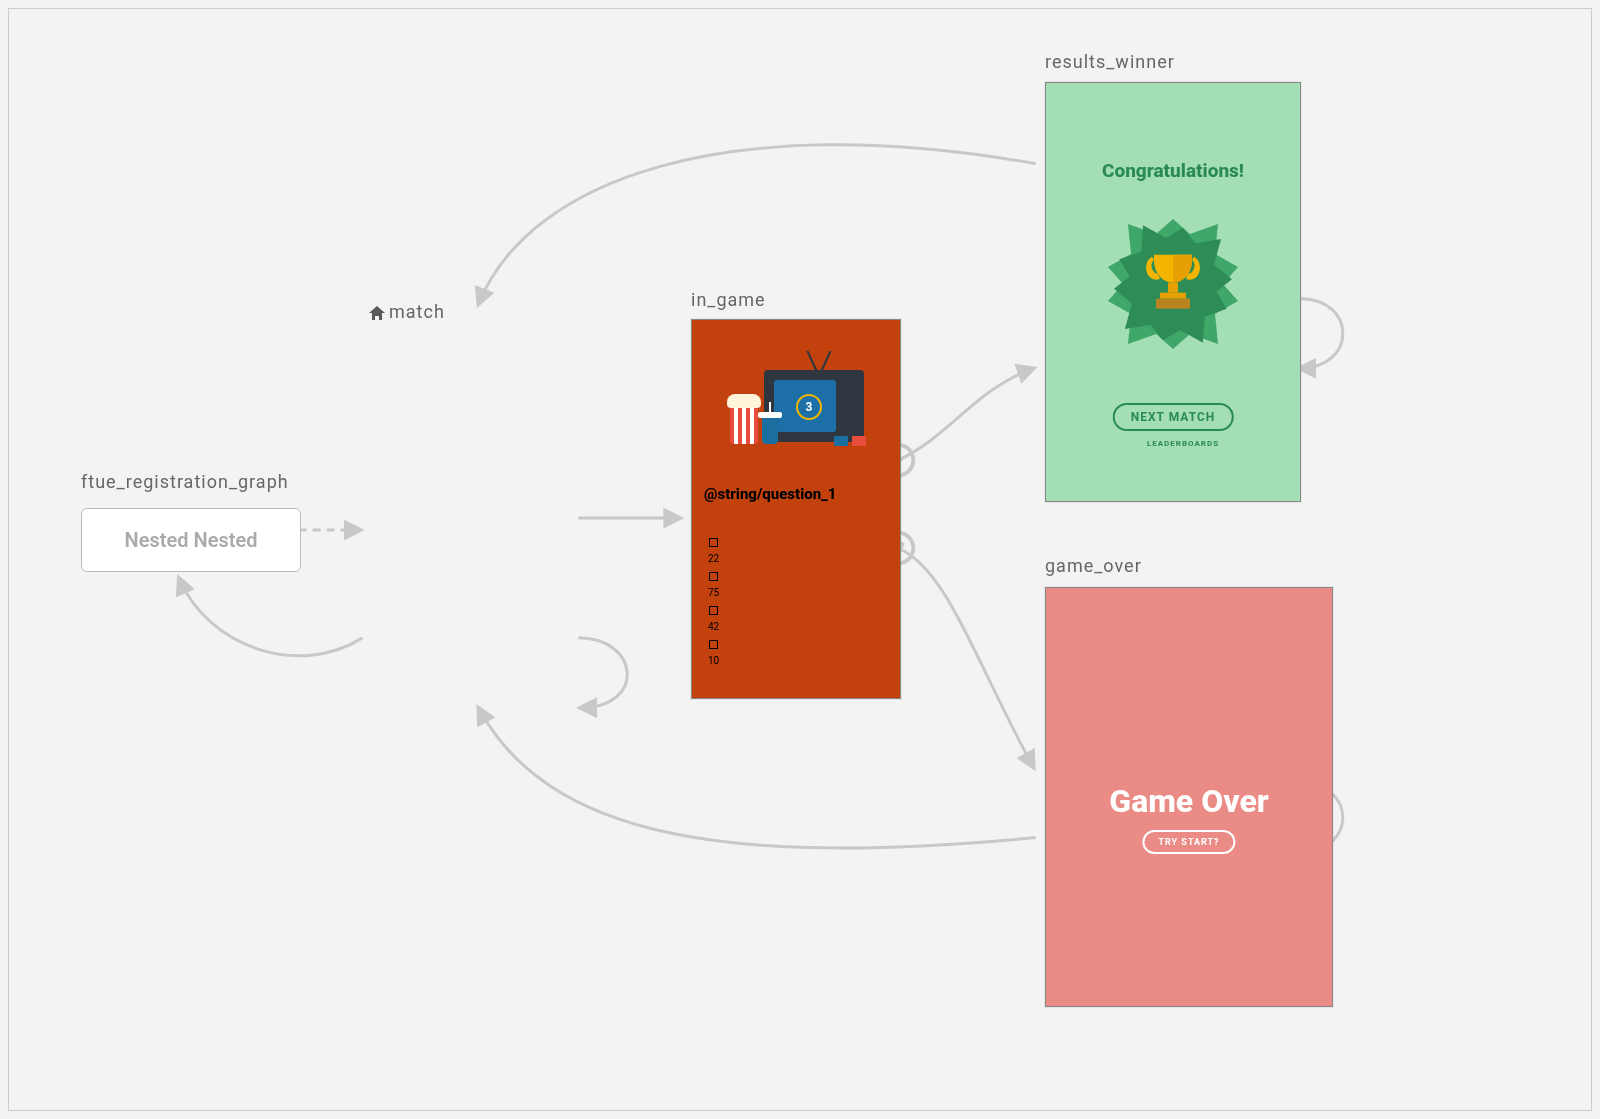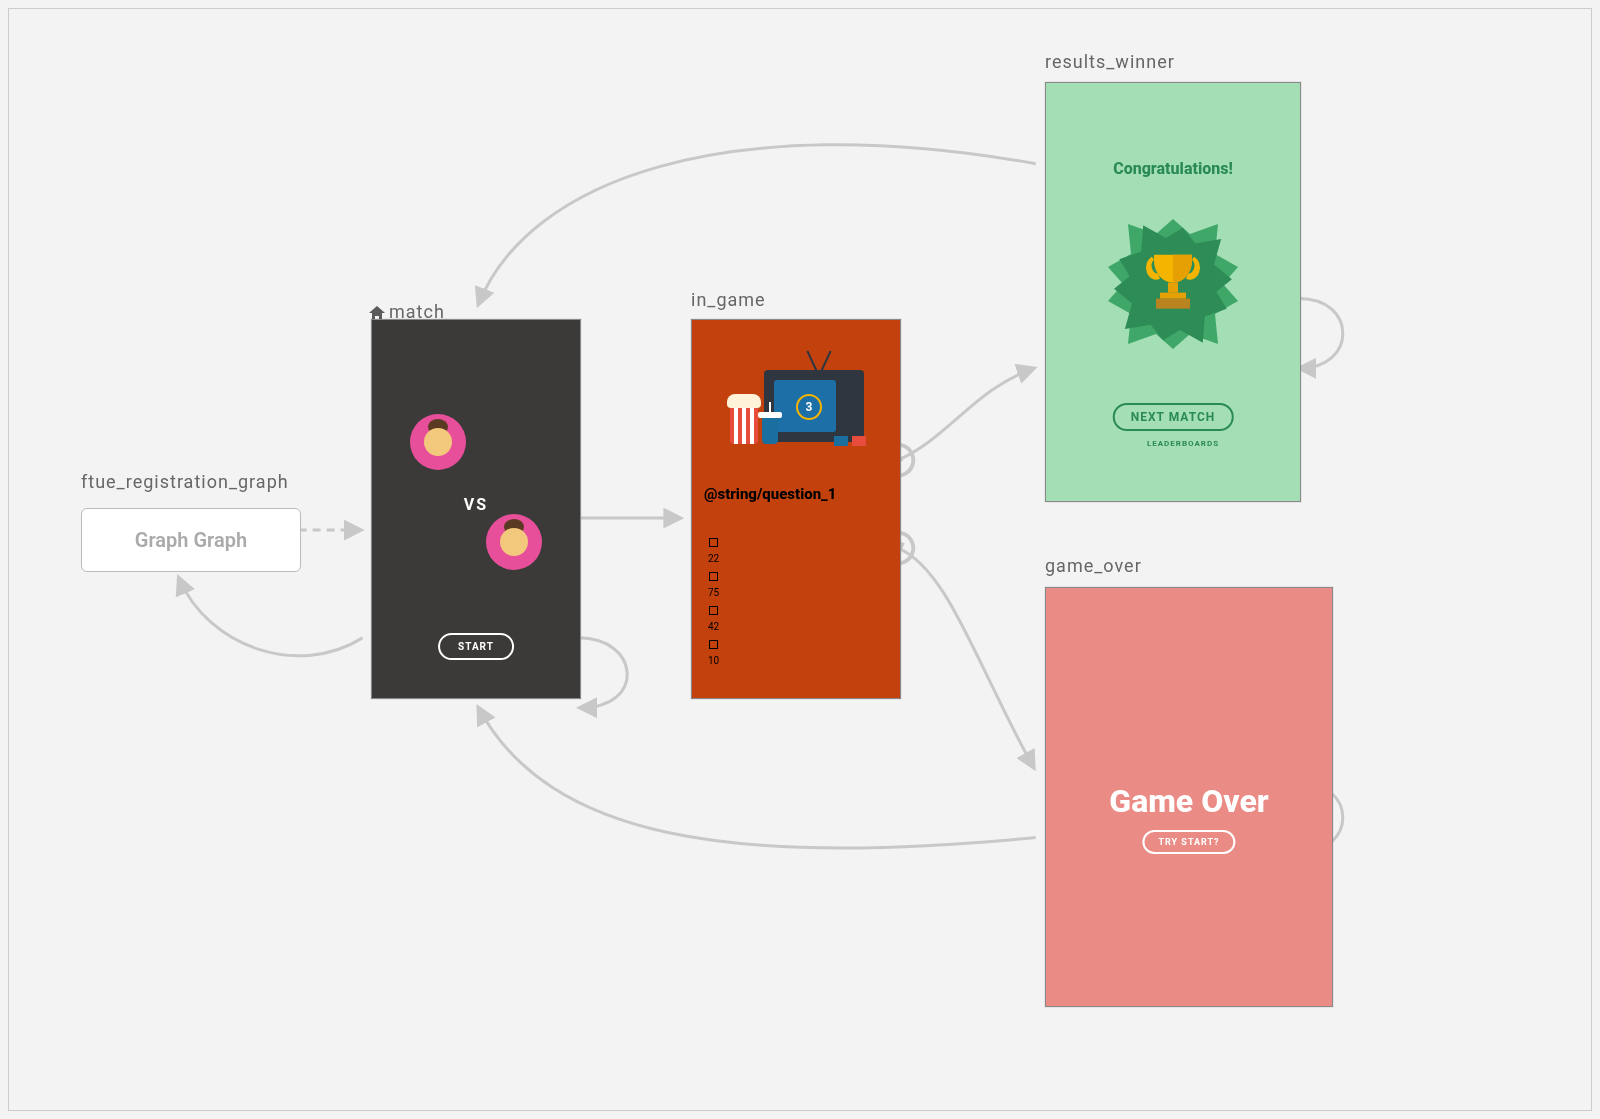--- a/index.html
+++ b/index.html
@@ -234,21 +234,21 @@
   
   .results-winner{
     left:1036px;top:73px;
     width:256px;height:420px;
     background:#a3deb4;
   }
   .congrats{
     position:absolute;left:0;right:0;top:76px;
     text-align:center;
     color:#2a8a55;
-    font-size:16px;
+    font-size:19px;
     font-weight:800;
   }
   .badge-wrap{
     position:absolute;
     left:50%;top:126px;
     transform:translateX(-50%);
     width:150px;height:150px;
   }
   .starburst{
     position:absolute;inset:0;
@@ -367,29 +367,23 @@
       <svg width="16" height="14" viewBox="0 0 16 14">
           <path d="M8 0 L16 7 L13 7 L13 14 L10 14 L10 10 L6 10 L6 14 L3 14 L3 7 L0 7 Z" fill="#5a5a5a"></path>
         </svg>
     </span><span>match</span>
   </div>
   <div class="label" style="left:682px;top:280px;">in_game</div>
   <div class="label" style="left:1036px;top:42px;">results_winner</div>
   <div class="label" style="left:1036px;top:546px;">game_over</div>
 
   <div class="nested-graph">
-    <span>Graph Graph</span>
+    <span>Nested Nested</span>
   </div>
 
-  <div class="screen match">
-    <div class="avatar" style="left:38px;top:94px;"></div>
-    <div class="vs-text">VS</div>
-    <div class="avatar" style="right:38px;top:194px;"></div>
-    <div class="start-btn">START</div>
-  </div>
 
   <div class="screen in-game">
     <div class="tv-block">
       <div class="antenna"></div>
       <div class="tv"></div>
       <div class="popcorn"></div>
       <div class="cup"></div>
       <div class="glasses3d"></div>
     </div>
     <div class="question-title">@string/question_1</div>

